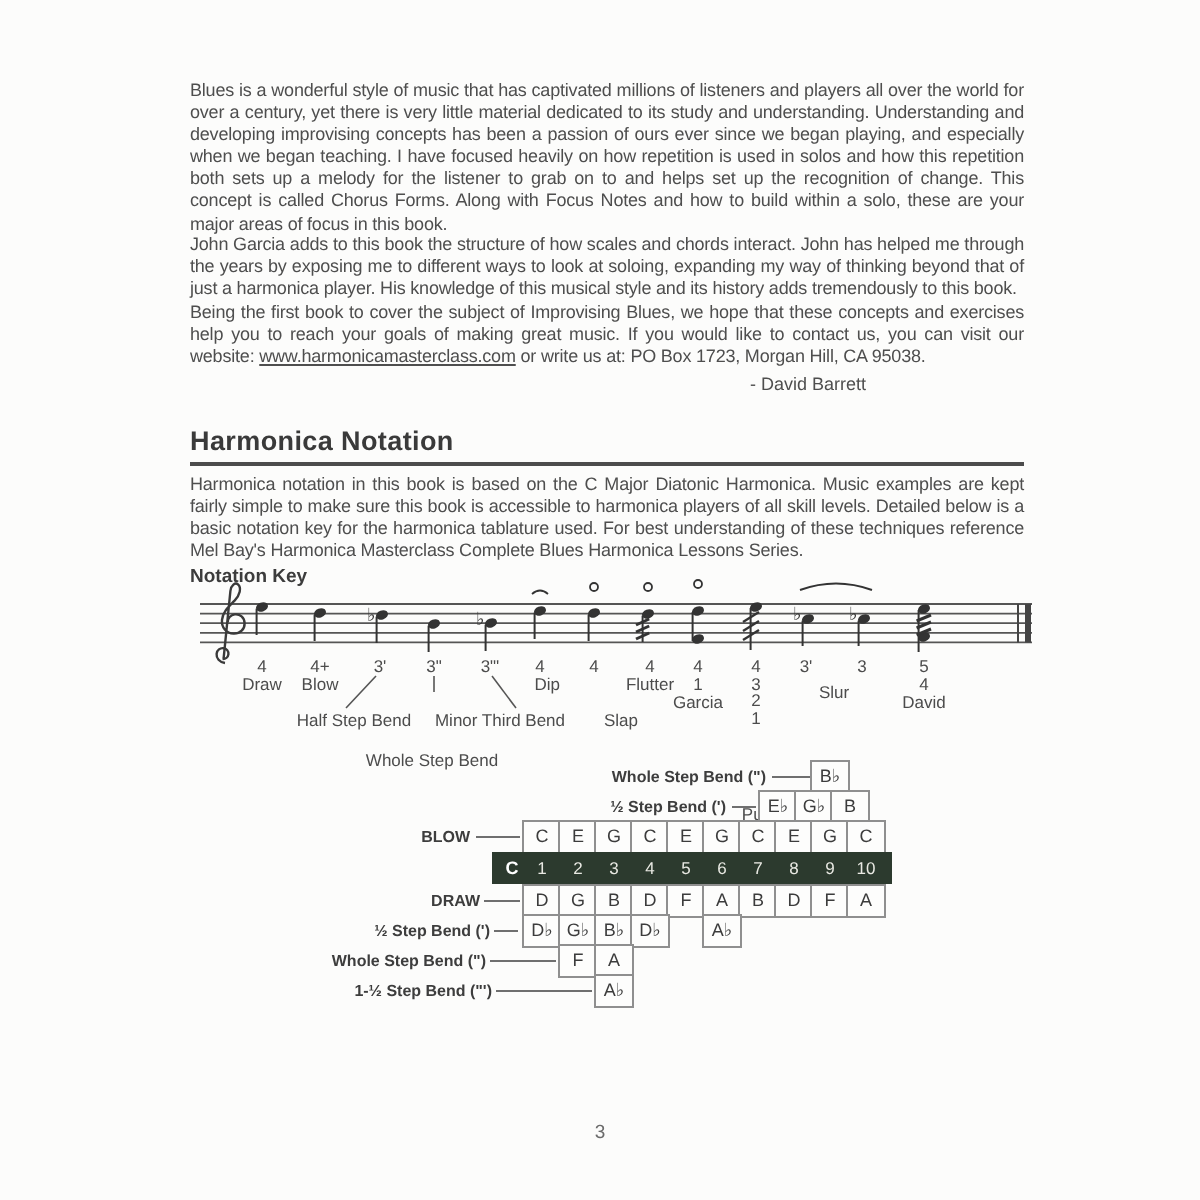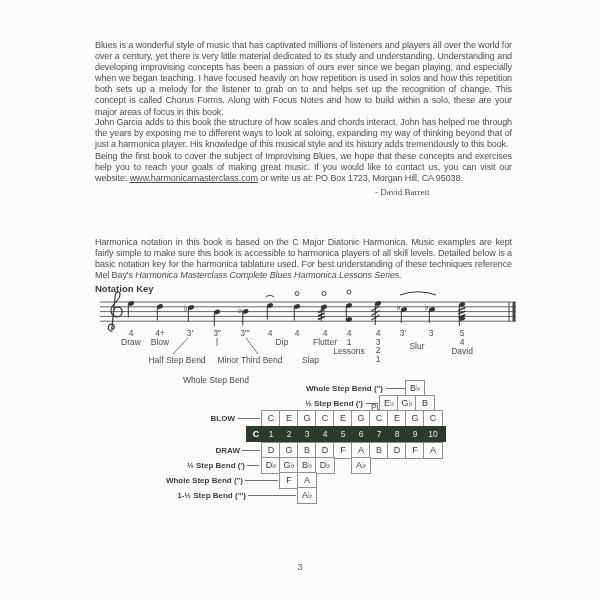--- a/index.html
+++ b/index.html
@@ -4,22 +4,22 @@
 <style>
   html,body{margin:0;padding:0;background:#fff;}
   .page{position:relative;width:600px;height:600px;background:#fcfcfb;
         font-family:"Liberation Sans","DejaVu Sans",sans-serif;color:#4f4f4f;overflow:hidden;}
   .abs{position:absolute;}
   .section-title{left:95px;width:417px;font-size:13.5px;font-weight:bold;color:#3a3a3a;
         border-bottom:2px solid #4c4c4c;padding-bottom:3px;letter-spacing:.2px;}
   .para{left:95px;width:417px;font-size:9px;line-height:11.1px;text-align:justify;
         letter-spacing:-.1px;color:#4e4e4e;}
   .link{text-decoration:underline;}
-  .italic{font-style:italic;margin-top:20px;}
-  .signature{left:375px;top:187px;font-size:9px;color:#4e4e4e;font-family:Liberation Serif, serif;}
+  .italic{margin-top:20px;}
+  .signature{left:375px;top:187px;font-size:9px;color:#4e4e4e;}
   .notation-key-title{left:95px;top:283px;font-size:9.5px;font-weight:bold;color:#3c3c3c;}
   
   .nk{position:absolute;width:44px;text-align:center;font-size:8.5px;line-height:8.5px;color:#4c4c4c;}
   .nk-wide{width:90px;}
   
   .htable{left:150px;top:378px;width:310px;height:130px;}
   .t-label{position:absolute;left:0;text-align:right;font-size:8px;font-weight:bold;color:#3d3d3d;line-height:9px;white-space:nowrap;}
   .t-line{position:absolute;border-top:1px solid #6f6f6f;height:0;}
   .cells{position:absolute;display:grid;grid-auto-flow:column;}
   .cells.place{grid-auto-flow:row dense;grid-template-columns:repeat(10,18px);}
@@ -35,20 +35,21 @@
 </head>
 <body>
 
 <div class="page">
 
   <div class="abs para" style="top:40px;">Blues is a wonderful style of music that has captivated millions of listeners and players all over the world for over a century, yet there is very little material dedicated to its study and understanding. Understanding and developing improvising concepts has been a passion of ours ever since we began playing, and especially when we began teaching. I have focused heavily on how repetition is used in solos and how this repetition both sets up a melody for the listener to grab on to and helps set up the recognition of change. This concept is called Chorus Forms. Along with Focus Notes and how to build within a solo, these are your major areas of focus in this book.</div>
   <div class="abs para" style="top:117px;">John Garcia adds to this book the structure of how scales and chords interact. John has helped me through the years by exposing me to different ways to look at soloing, expanding my way of thinking beyond that of just a harmonica player. His knowledge of this musical style and its history adds tremendously to this book.</div>
   <div class="abs para" style="top:151px;"><span>Being the first book to cover the subject of Improvising Blues, we hope that these concepts and exercises help you to reach your goals of making great music. If you would like to contact us, you can visit our website: </span><span class="link">www.harmonicamasterclass.com</span><span> or write us at: PO Box 1723, Morgan Hill, CA 95038.</span></div>
   <div class="abs signature">- David Barrett</div>
 
+  <div class="abs section-title" style="top:213px;">Harmonica Notation</div>
   <div class="abs para" style="top:237px;"><span>Harmonica notation in this book is based on the C Major Diatonic Harmonica. Music examples are kept fairly simple to make sure this book is accessible to harmonica players of all skill levels. Detailed below is a basic notation key for the harmonica tablature used. For best understanding of these techniques reference Mel Bay's </span><span class="italic">Harmonica Masterclass Complete Blues Harmonica Lessons Series.</span></div>
 
   <div class="abs notation-key-title">Notation Key</div>
 
   <svg class="abs" style="left:100px;top:286px;" width="420" height="52" viewBox="0 0 420 52">
     <g stroke="#555" stroke-width="0.9">
       <line x1="0" y1="16" x2="416" y2="16"></line>
         <line x1="0" y1="20.8" x2="416" y2="20.8"></line>
       <line x1="0" y1="25.6" x2="416" y2="25.6"></line>
         <line x1="0" y1="30.4" x2="416" y2="30.4"></line>
@@ -134,28 +135,28 @@
     <div class="nk" style="left:9px;top:10px;">Draw</div>
     <div class="nk" style="left:38px;top:1px;">4+</div>
     <div class="nk" style="left:38px;top:10px;">Blow</div>
     <div class="nk" style="left:68px;top:1px;">3'</div>
     <div class="nk nk-wide" style="left:32px;top:28px;">Half Step Bend</div>
     <div class="nk" style="left:95px;top:1px;">3"</div>
     <div class="nk nk-wide" style="left:71px;top:20px;margin-top:28px;">Whole Step Bend</div>
     <div class="nk" style="left:123px;top:1px;">3"'</div>
     <div class="nk nk-wide" style="left:105px;top:28px;">Minor Third Bend</div>
     <div class="nk" style="left:148px;top:1px;">4</div>
-    <div class="nk" style="left:160px;top:10px;">Dip</div>
+    <div class="nk" style="left:136px;top:10px;text-align:right;">Dip</div>
     <div class="nk" style="left:175px;top:1px;">4</div>
     <div class="nk" style="left:175px;top:28px;text-align:right;">Slap</div>
     <div class="nk" style="left:203px;top:1px;">4</div>
     <div class="nk" style="left:203px;top:10px;">Flutter</div>
     <div class="nk" style="left:227px;top:1px;">4</div>
     <div class="nk" style="left:227px;top:9.5px;">1</div>
-    <div class="nk" style="left:227px;top:19px;">Lessons</div>
+    <div class="nk" style="left:227px;top:19px;">Garcia</div>
     <div class="nk" style="left:256px;top:1px;">4</div>
     <div class="nk" style="left:256px;top:9.5px;">3</div>
     <div class="nk" style="left:256px;top:18px;">2</div>
     <div class="nk" style="left:256px;top:26.5px;">1</div>
     <div class="nk" style="left:256px;top:37px;margin-top:38px;">Pull</div>
     <div class="nk" style="left:281px;top:1px;">3'</div>
     <div class="nk" style="left:309px;top:1px;">3</div>
     <div class="nk" style="left:295px;top:14px;">Slur</div>
     <div class="nk" style="left:340px;top:1px;">5</div>
     <div class="nk" style="left:340px;top:9.5px;">4</div>

